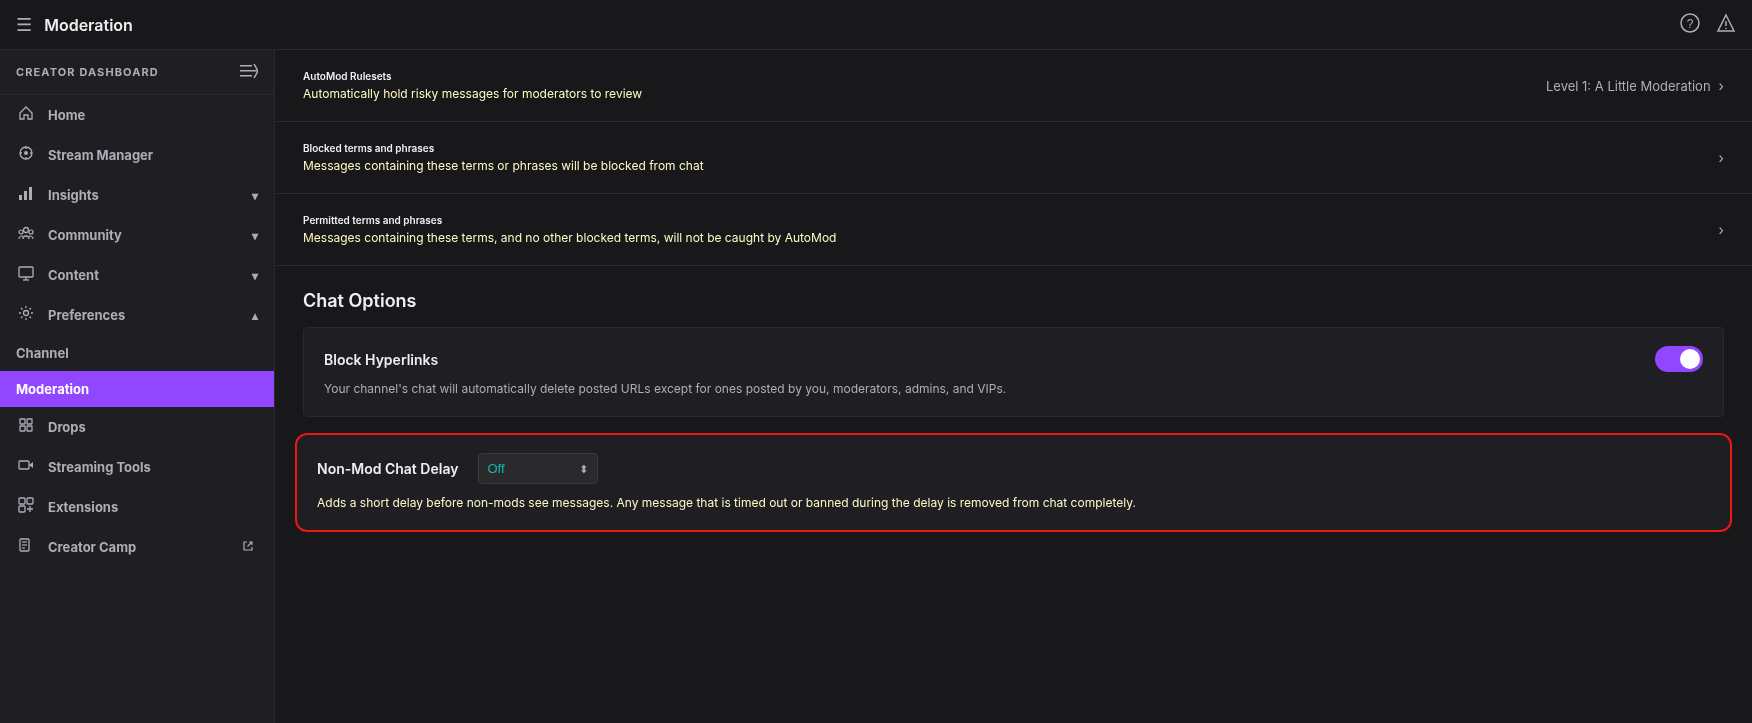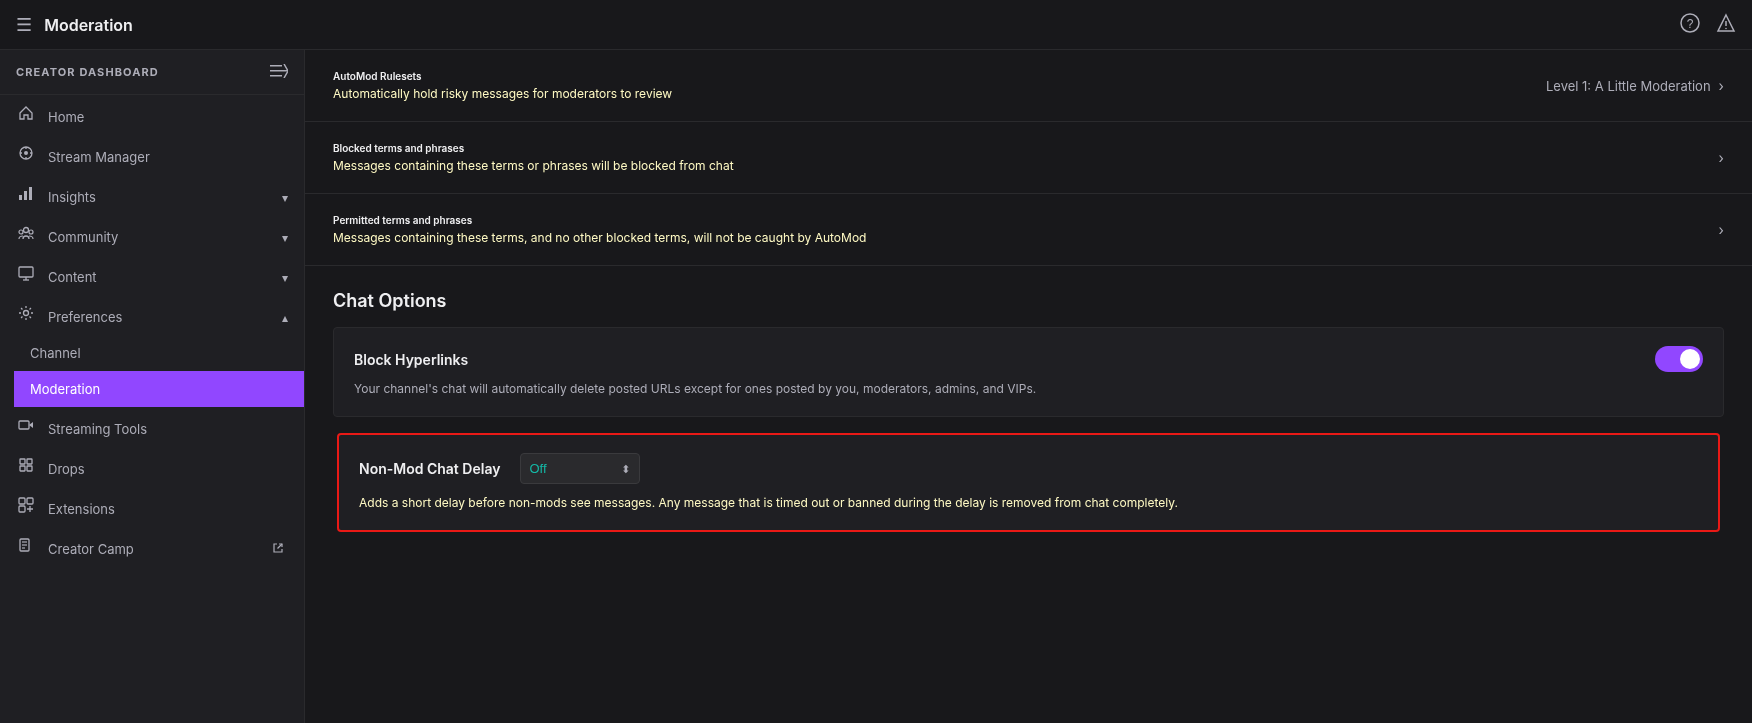--- a/index.html
+++ b/index.html
@@ -50,21 +50,21 @@
 
     
     .layout {
       display: flex;
       flex: 1;
       overflow: hidden;
     }
 
     
     .sidebar {
-      width: 305px;
+      width: 275px;
       background: #1f1f23;
       display: flex;
       flex-direction: column;
       overflow-y: auto;
       flex-shrink: 0;
       border-right: 1px solid #2a2a2d;
     }
     .sidebar-header {
       display: flex;
       align-items: center;
@@ -79,37 +79,36 @@
       color: #adadb8;
       text-transform: uppercase;
     }
     .sidebar-back-icon {
       color: #adadb8;
       cursor: pointer;
       font-size: 16px;
     }
     .sidebar-item {
       display: flex;
-      align-items: flex-end;
+      align-items: center;
       padding: 10px 16px;
       cursor: pointer;
       color: #adadb8;
       font-size: 13px;
-      font-weight: 400;
+      font-weight: 700;
       gap: 12px;
       transition: background 0.1s;
     }
     .sidebar-item.active {
       background: #9147ff;
       color: #fff;
     }
     .sidebar-item.sub-item {
       padding-left: 16px;
       font-size: 13px;
-      margin-left: 14px;
     }
     .sidebar-item .item-icon {
       font-size: 16px;
       flex-shrink: 0;
       width: 20px;
       text-align: center;
     }
     .sidebar-item .item-label {
       flex: 1;
     }
@@ -217,22 +216,22 @@
       background: #fff;
       top: 3px;
       left: 25px;
       transition: left 0.2s;
     }
 
     
     .delay-row {
       background: #1f1f23;
       border: 2px solid #e91916;
-      margin: 0 32px 16px;
-      border-radius: 4px;
+      margin: 0 20px 16px;
+      border-radius: 12px;
       padding: 18px 20px;
     }
     .delay-row-top {
       display: flex;
       align-items: center;
       gap: 20px;
       margin-bottom: 10px;
     }
     .delay-label {
       font-size: 14px;
@@ -389,37 +388,37 @@
       <span class="item-label">Channel</span>
     </div>
 
     <div class="sidebar-item sub-item active">
       <span class="item-label">Moderation</span>
     </div>
 
     <div class="sidebar-item">
       <span class="item-icon">
         <svg width="16" height="16" viewBox="0 0 16 16" fill="none">
-          <rect x="1" y="4" width="10" height="8" rx="1" stroke="#adadb8" stroke-width="1.3"></rect>
-          <polygon points="11,8 15,5 15,11" fill="#adadb8"></polygon>
-        </svg>
-      </span>
-      <span class="item-label">Streaming Tools</span>
-    </div>
-
-    <div class="sidebar-item">
-      <span class="item-icon">
-        <svg width="16" height="16" viewBox="0 0 16 16" fill="none">
           <rect x="2" y="2" width="5" height="5" rx="0.5" stroke="#adadb8" stroke-width="1.3"></rect>
           <rect x="9" y="2" width="5" height="5" rx="0.5" stroke="#adadb8" stroke-width="1.3"></rect>
           <rect x="2" y="9" width="5" height="5" rx="0.5" stroke="#adadb8" stroke-width="1.3"></rect>
           <rect x="9" y="9" width="5" height="5" rx="0.5" stroke="#adadb8" stroke-width="1.3"></rect>
         </svg>
       </span>
       <span class="item-label">Drops</span>
+    </div>
+
+    <div class="sidebar-item">
+      <span class="item-icon">
+        <svg width="16" height="16" viewBox="0 0 16 16" fill="none">
+          <rect x="1" y="4" width="10" height="8" rx="1" stroke="#adadb8" stroke-width="1.3"></rect>
+          <polygon points="11,8 15,5 15,11" fill="#adadb8"></polygon>
+        </svg>
+      </span>
+      <span class="item-label">Streaming Tools</span>
     </div>
 
     <div class="sidebar-item">
       <span class="item-icon">
         <svg width="16" height="16" viewBox="0 0 16 16" fill="none">
           <rect x="1" y="1" width="6" height="6" rx="1" stroke="#adadb8" stroke-width="1.3"></rect>
           <rect x="9" y="1" width="6" height="6" rx="1" stroke="#adadb8" stroke-width="1.3"></rect>
           <rect x="1" y="9" width="6" height="6" rx="1" stroke="#adadb8" stroke-width="1.3"></rect>
           <path d="M9 12h6M12 9v6" stroke="#adadb8" stroke-width="1.3"></path>
         </svg>

